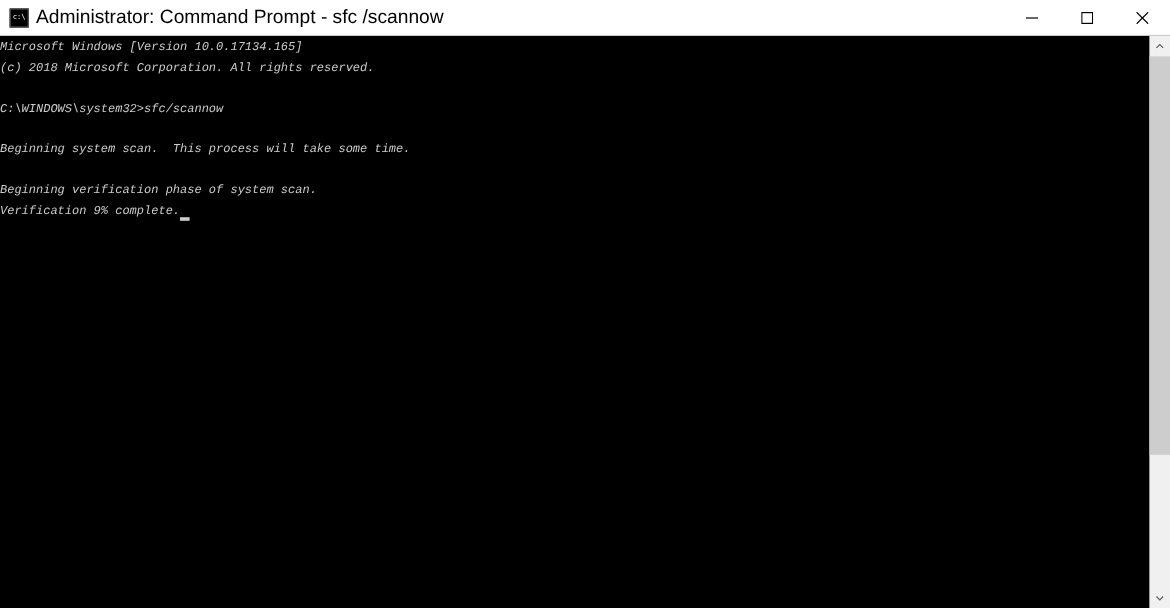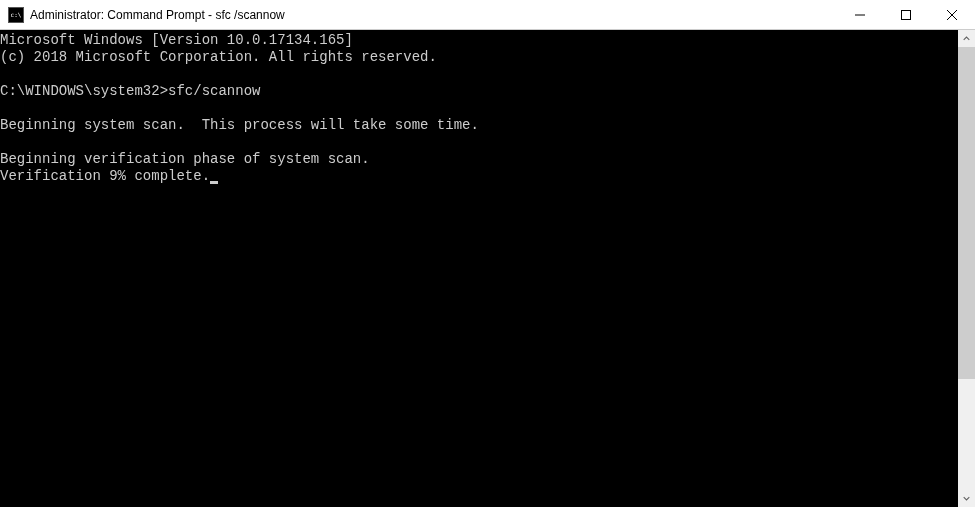--- a/index.html
+++ b/index.html
@@ -41,21 +41,21 @@
       justify-content: center;
     }
     .titlebar-icon::after {
       content: "c:\\";
       color: #fff;
       font-size: 6px;
       font-family: monospace;
       line-height: 1;
     }
     .titlebar-title {
-      font-size: 12px;
+      font-size: 16px;
       color: #000;
       flex: 1;
     }
     .titlebar-controls {
       display: flex;
       height: 100%;
     }
     .titlebar-btn {
       width: 46px;
       height: 100%;
@@ -72,25 +72,26 @@
     }
     .terminal-area {
       flex: 1;
       display: flex;
       background: #000;
     }
     .terminal-content {
       flex: 1;
       padding: 2px 0 0 0;
       font-family: Consolas, "Courier New", monospace;
-      font-size: 14px;
+      font-size: 10px;
       line-height: 17px;
       color: #ccc;
       white-space: pre;
       overflow: hidden;
+      font-style: italic;
     }
     .terminal-line {
       min-height: 17px;
     }
     .cursor {
       display: inline-block;
       width: 8px;
       height: 3px;
       background: #ccc;
       vertical-align: bottom;

